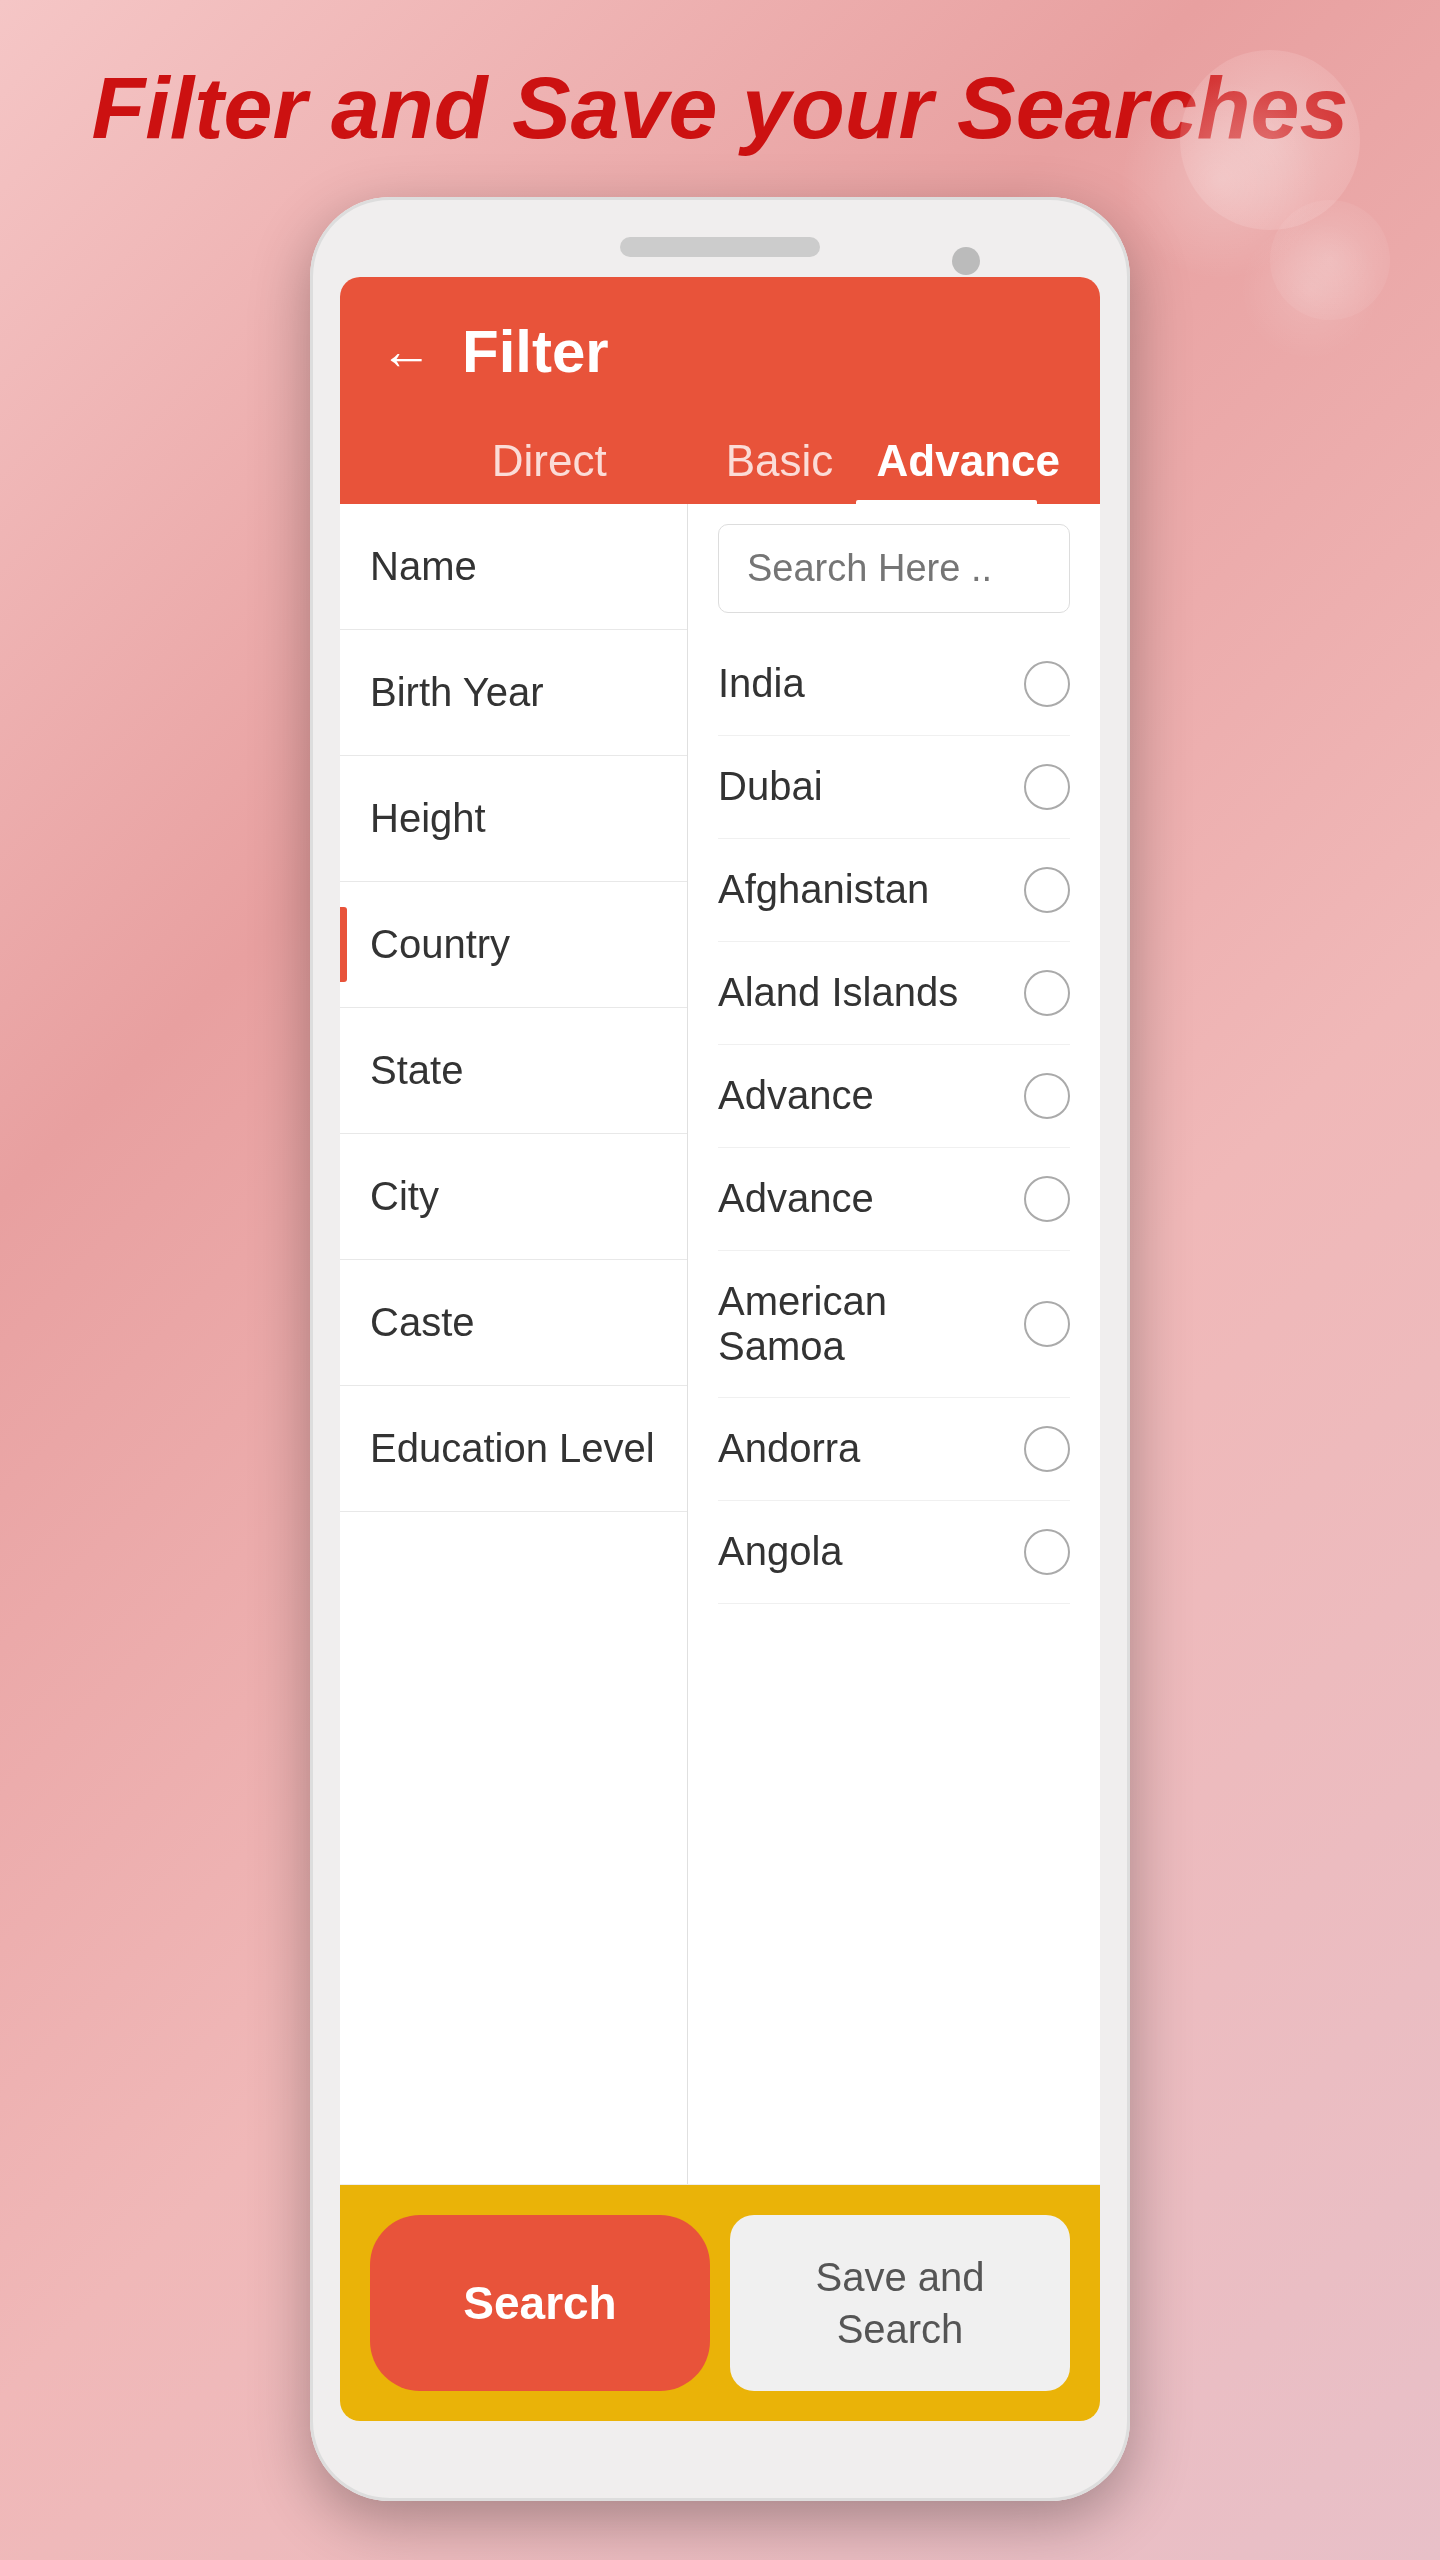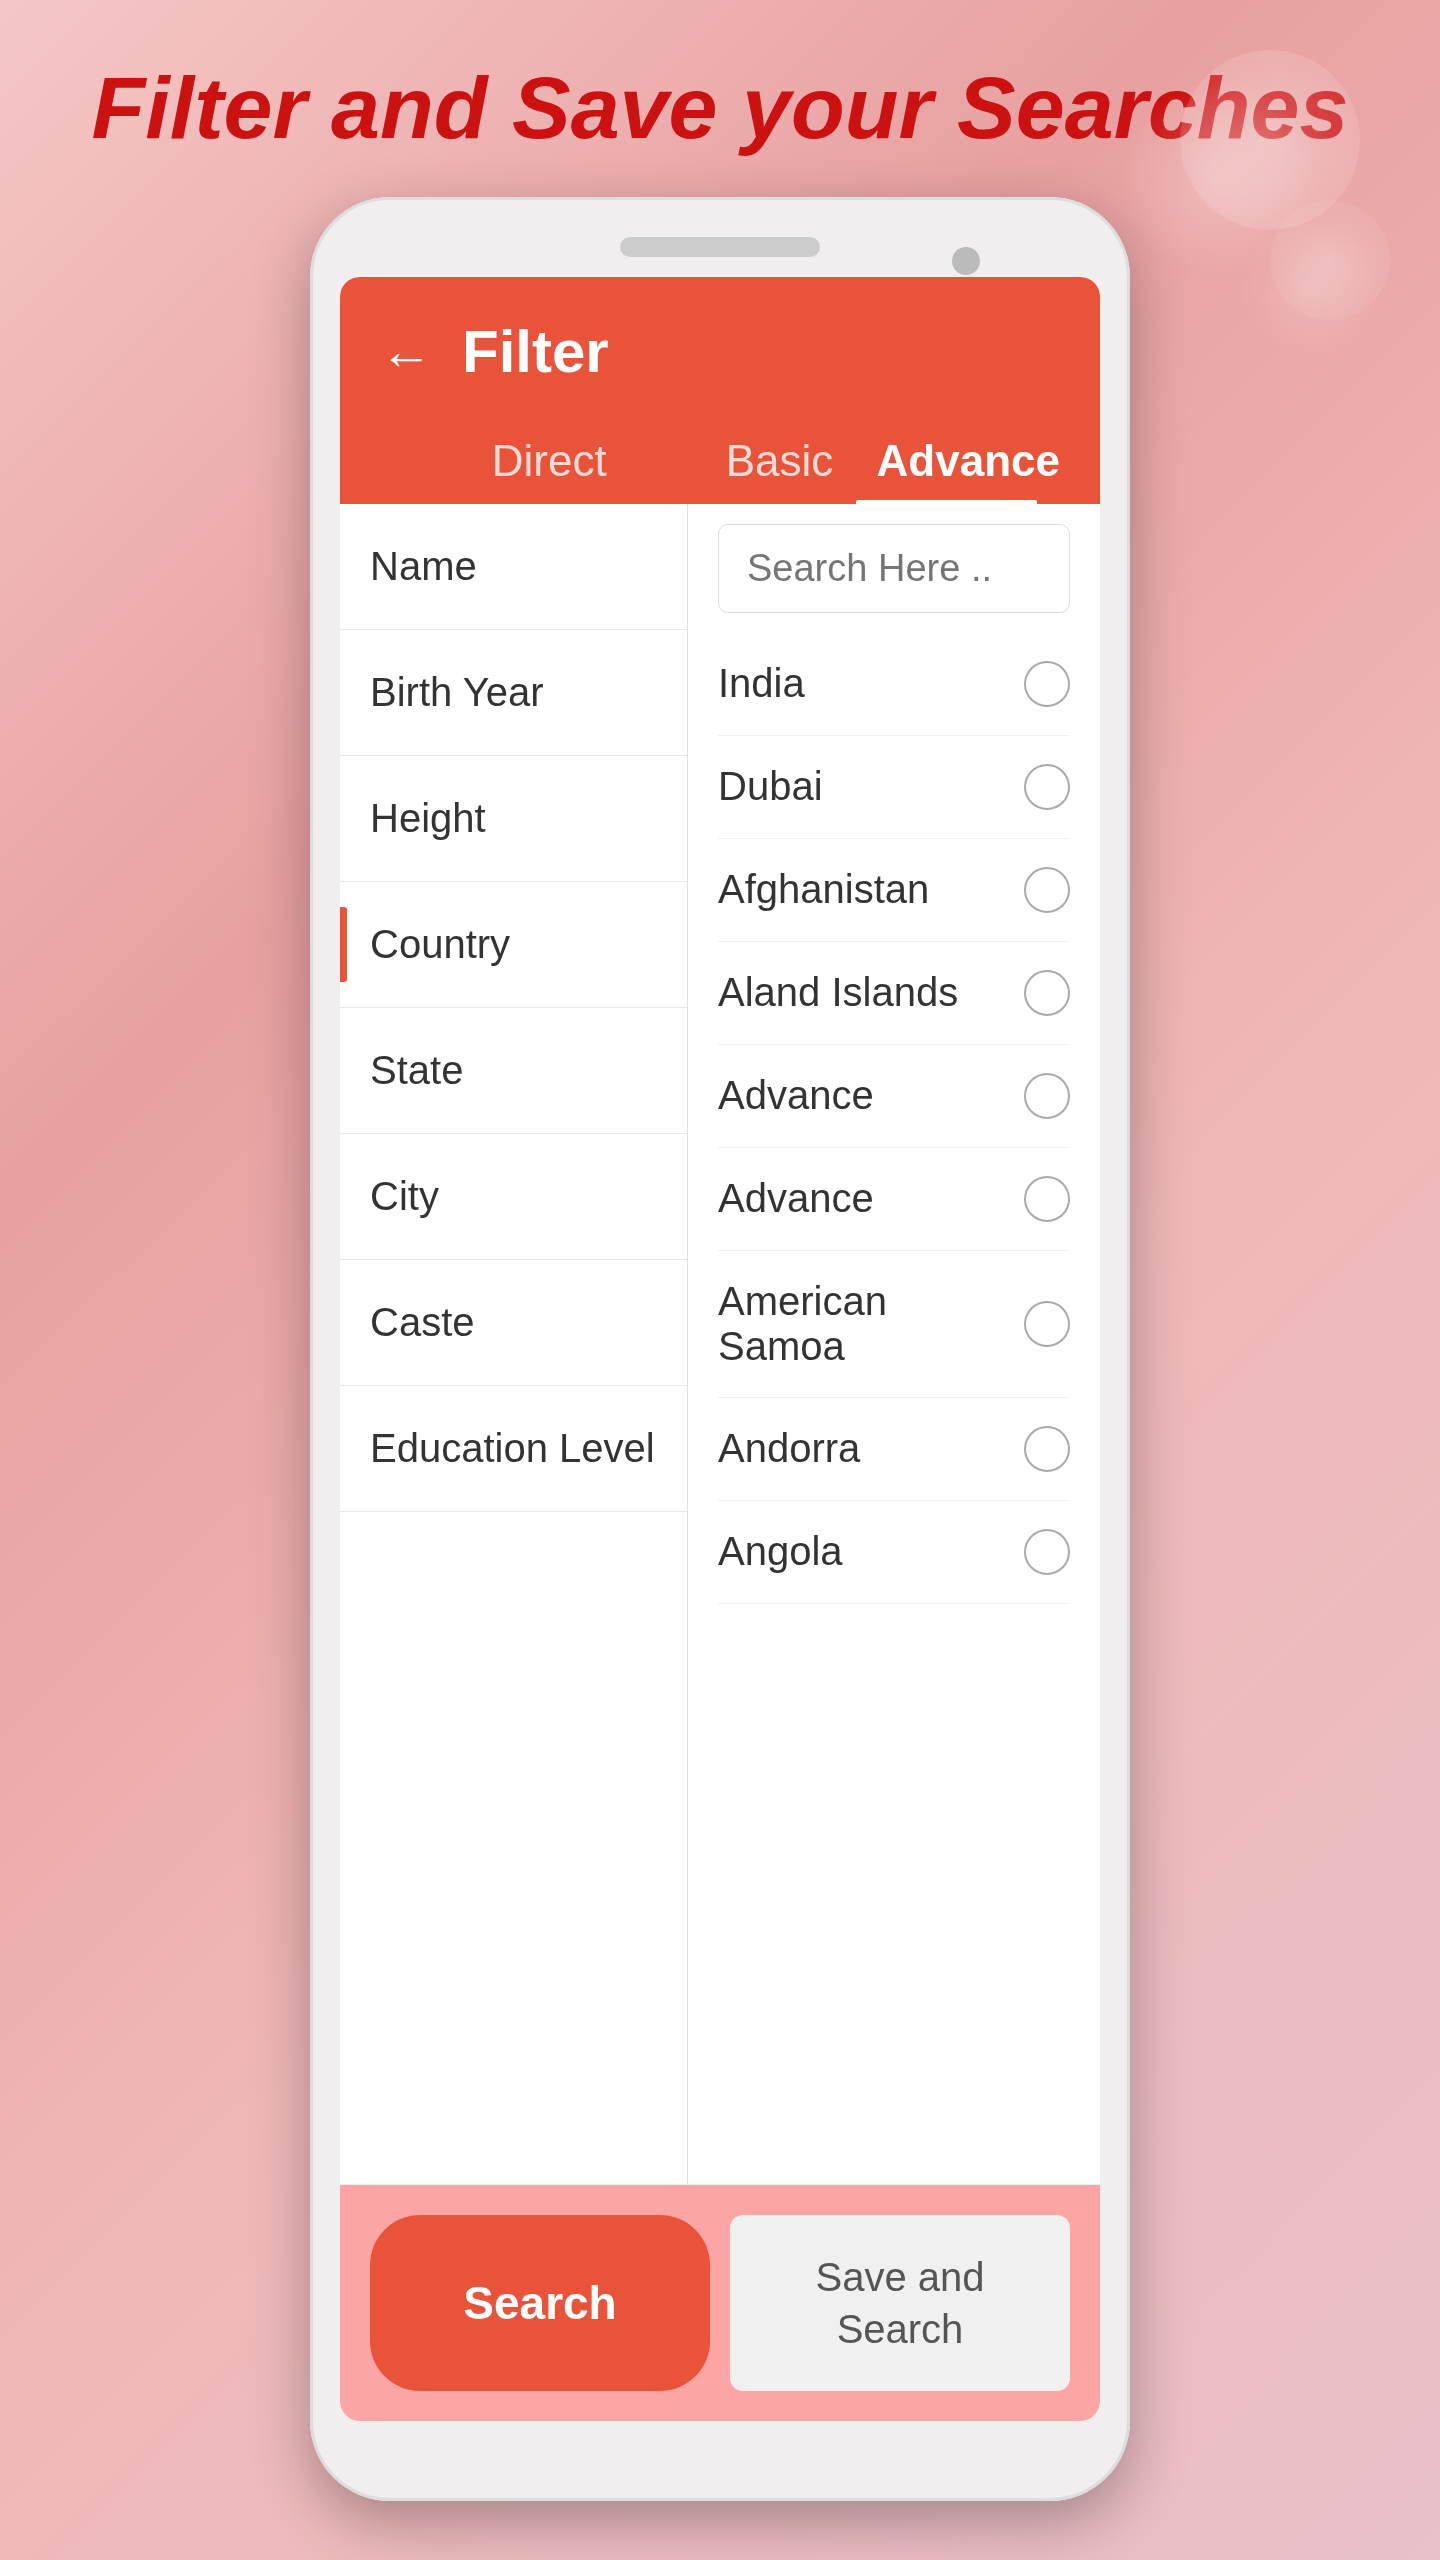--- a/index.html
+++ b/index.html
@@ -228,41 +228,41 @@
       flex-shrink: 0;
       cursor: pointer;
     }
 
     
     .bottom-bar {
       display: flex;
       padding: 30px 30px;
       gap: 20px;
       border-top: 1px solid #eee;
-      background: #fca5a5;
+      background: #eab308;
     }
 
     .btn-search {
       flex: 1;
       background: #e8533a;
       color: white;
       border: none;
       border-radius: 50px;
       padding: 36px 20px;
       font-size: 46px;
       font-weight: bold;
       cursor: pointer;
     }
 
     .btn-save-search {
       flex: 1;
       background: #f0f0f0;
       color: #555;
       border: none;
-      border-radius: 13px;
+      border-radius: 24px;
       padding: 36px 20px;
       font-size: 40px;
       font-weight: 500;
       cursor: pointer;
       line-height: 1.3;
     }
 
     .phone-bottom {
       height: 40px;
     }

